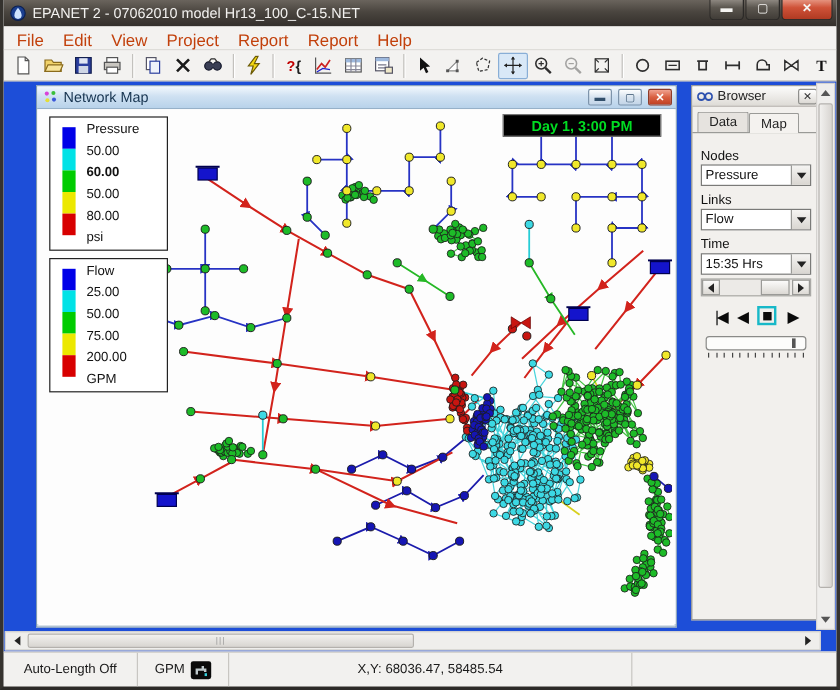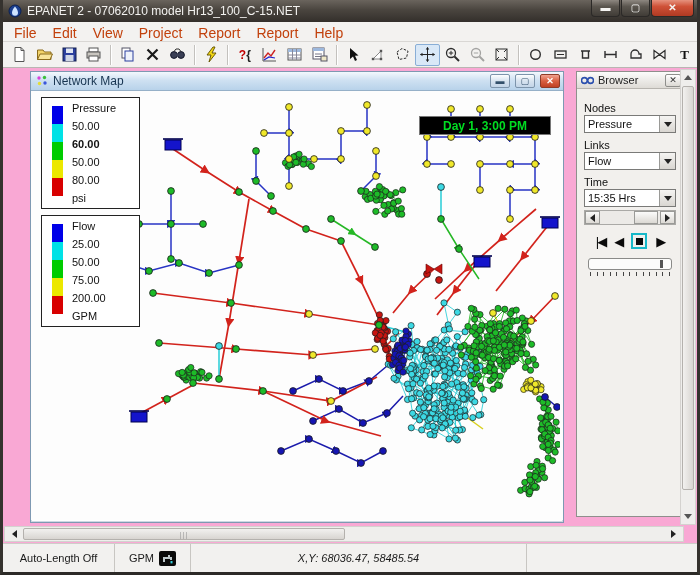--- a/index.html
+++ b/index.html
@@ -23,36 +23,36 @@
   .toolbar{position:absolute;left:0;top:42px;width:100%;height:26px;background:#f3f2f0;
            border-bottom:1px solid #b9b6b2;display:flex;align-items:center;padding-left:4px;}
   .tbtn{width:25px;height:22px;display:flex;align-items:center;justify-content:center;border:1px solid transparent;border-radius:2px;}
   .tbtn.active{border:1px solid #89aed6;background:#d9e8f7;}
   .tbtn.disabled{opacity:.4;}
   .tsep{width:1px;height:20px;background:#c3c1bd;box-shadow:1px 0 0 #ffffff;margin:0 4px;}
   .qmark{color:#c00000;font-weight:bold;font-size:12px;}
   .qbrace{color:#202020;font-weight:bold;font-size:12px;}
   .ttext{color:#101010;font-weight:bold;font-size:13px;font-family:"Liberation Serif",serif;}
   
-  .mdi{position:absolute;left:0;top:68px;width:100%;height:475px;background:#f9a8d4;}
+  .mdi{position:absolute;left:0;top:68px;width:100%;height:475px;background:#1d4ed8;}
   
   .mapwin{position:absolute;left:27px;top:3px;width:534px;height:452px;border:1px solid #7e99b2;
           background:#fff;box-shadow:0 0 0 1px #cdd9e4 inset;}
   .mwtitle{height:19px;background:linear-gradient(#f3f8fd,#cfe1f2 45%,#b8d2ea);border-bottom:1px solid #96b0c8;
            display:flex;align-items:center;gap:5px;padding:0 3px 0 5px;font-size:12px;color:#173450;}
   .mwtitle .t{flex:1;}
   .mwbtn{width:20px;height:14px;border:1px solid #7d94ab;border-radius:2px;font-size:9px;line-height:1;
          background:linear-gradient(#fdfefe,#d7e3ef 50%,#c3d5e8);display:flex;align-items:center;justify-content:center;color:#33506b;}
   .mwbtn.close{background:linear-gradient(#f0a290,#d95f41 50%,#c04124);color:#fff;font-weight:bold;border-color:#8e3b28;}
   .mapbody{position:relative;width:100%;height:429px;background:#fdfdfd;overflow:hidden;}
   .legend{position:absolute;width:99px;height:112px;background:#fff;border:1px solid #222;font-size:11px;color:#111;}
   .legend .seg{position:absolute;left:10px;width:11px;height:18px;}
   .legend .lbl{position:absolute;left:30px;white-space:nowrap;}
   .clock{position:absolute;left:388px;top:4px;width:132px;height:19px;background:#000;border:1px solid #777;
-         color:#00dd22;font-size:12px;font-weight:bold;display:flex;align-items:center;justify-content:center;margin-top:21px;}
+         color:#00dd22;font-size:12px;font-weight:bold;display:flex;align-items:center;justify-content:center;}
   
   .browser{position:absolute;left:573px;top:3px;width:108px;height:446px;border:1px solid #8f8f8c;background:#f2f0ed;}
   .brtitle{height:17px;background:linear-gradient(#fcfcfb,#dedbd6);border-bottom:1px solid #b7b4af;
            display:flex;align-items:center;gap:4px;padding:0 2px 0 4px;font-size:11px;color:#222;}
   .brtitle .t{flex:1;}
   .brclose{width:16px;height:13px;border:1px solid #8f8f8c;border-radius:2px;background:linear-gradient(#fff,#dcd9d4);
            font-size:9px;display:flex;align-items:center;justify-content:center;color:#333;}
   .tabs{display:flex;padding:4px 0 0 4px;border-bottom:1px solid #9a9a97;height:22px;}
   .tab{border:1px solid #9a9a97;border-bottom:none;border-radius:2px 2px 0 0;padding:2px 9px;font-size:11px;background:#e6e3df;color:#222;}
   .tab.active{background:#f4f2ef;position:relative;top:1px;padding-top:3px;}
@@ -1219,20 +1219,24 @@
 
     <div class="browser">
       <div class="brtitle">
         <svg width="13" height="9" viewBox="0 0 13 9">
           <circle cx="3.4" cy="4.5" r="2.9" fill="none" stroke="#2b4fae" stroke-width="1.6"></circle>
           <circle cx="9.6" cy="4.5" r="2.9" fill="none" stroke="#2b4fae" stroke-width="1.6"></circle>
         </svg>
         <span class="t">Browser</span>
         <div class="brclose">✕</div>
       </div>
+      <div class="tabs" id="brtabs">
+          <div class="tab">Data</div>
+          <div class="tab active">Map</div>
+        </div>
       <div class="brbody" id="brbody">
           <div class="fldlbl">Nodes</div>
           <div class="dd">
             <div class="val">Pressure</div>
             <div class="btn">
               <span class="arr-d"></span>
             </div>
           </div>
           <div class="fldlbl">Links</div>
           <div class="dd">
@@ -1314,18 +1318,18 @@
       </div>
       <div class="scell" style="width: 76px;">
         <span>GPM</span>
         <span class="faucet">
           <svg width="13" height="11" viewBox="0 0 13 11">
             <path d="M2 4 H7 V2 H9 V4 H11 V7 H9 V6 H4 V9 H2 Z" fill="#bfc9cc"></path>
             <rect x="9.5" y="8" width="2" height="2.4" fill="#35d0dd"></rect>
           </svg>
         </span>
       </div>
-      <div class="scell" style="width: 336px; font-style: italic;">
+      <div class="scell" style="width: 336px;">
         <span>X,Y: 68036.47, 58485.54</span>
       </div>
       <div class="scell" style="flex: 1 1 0%; border-right: none;"></div>
     </div>
 </div>
 
 </body></html>

